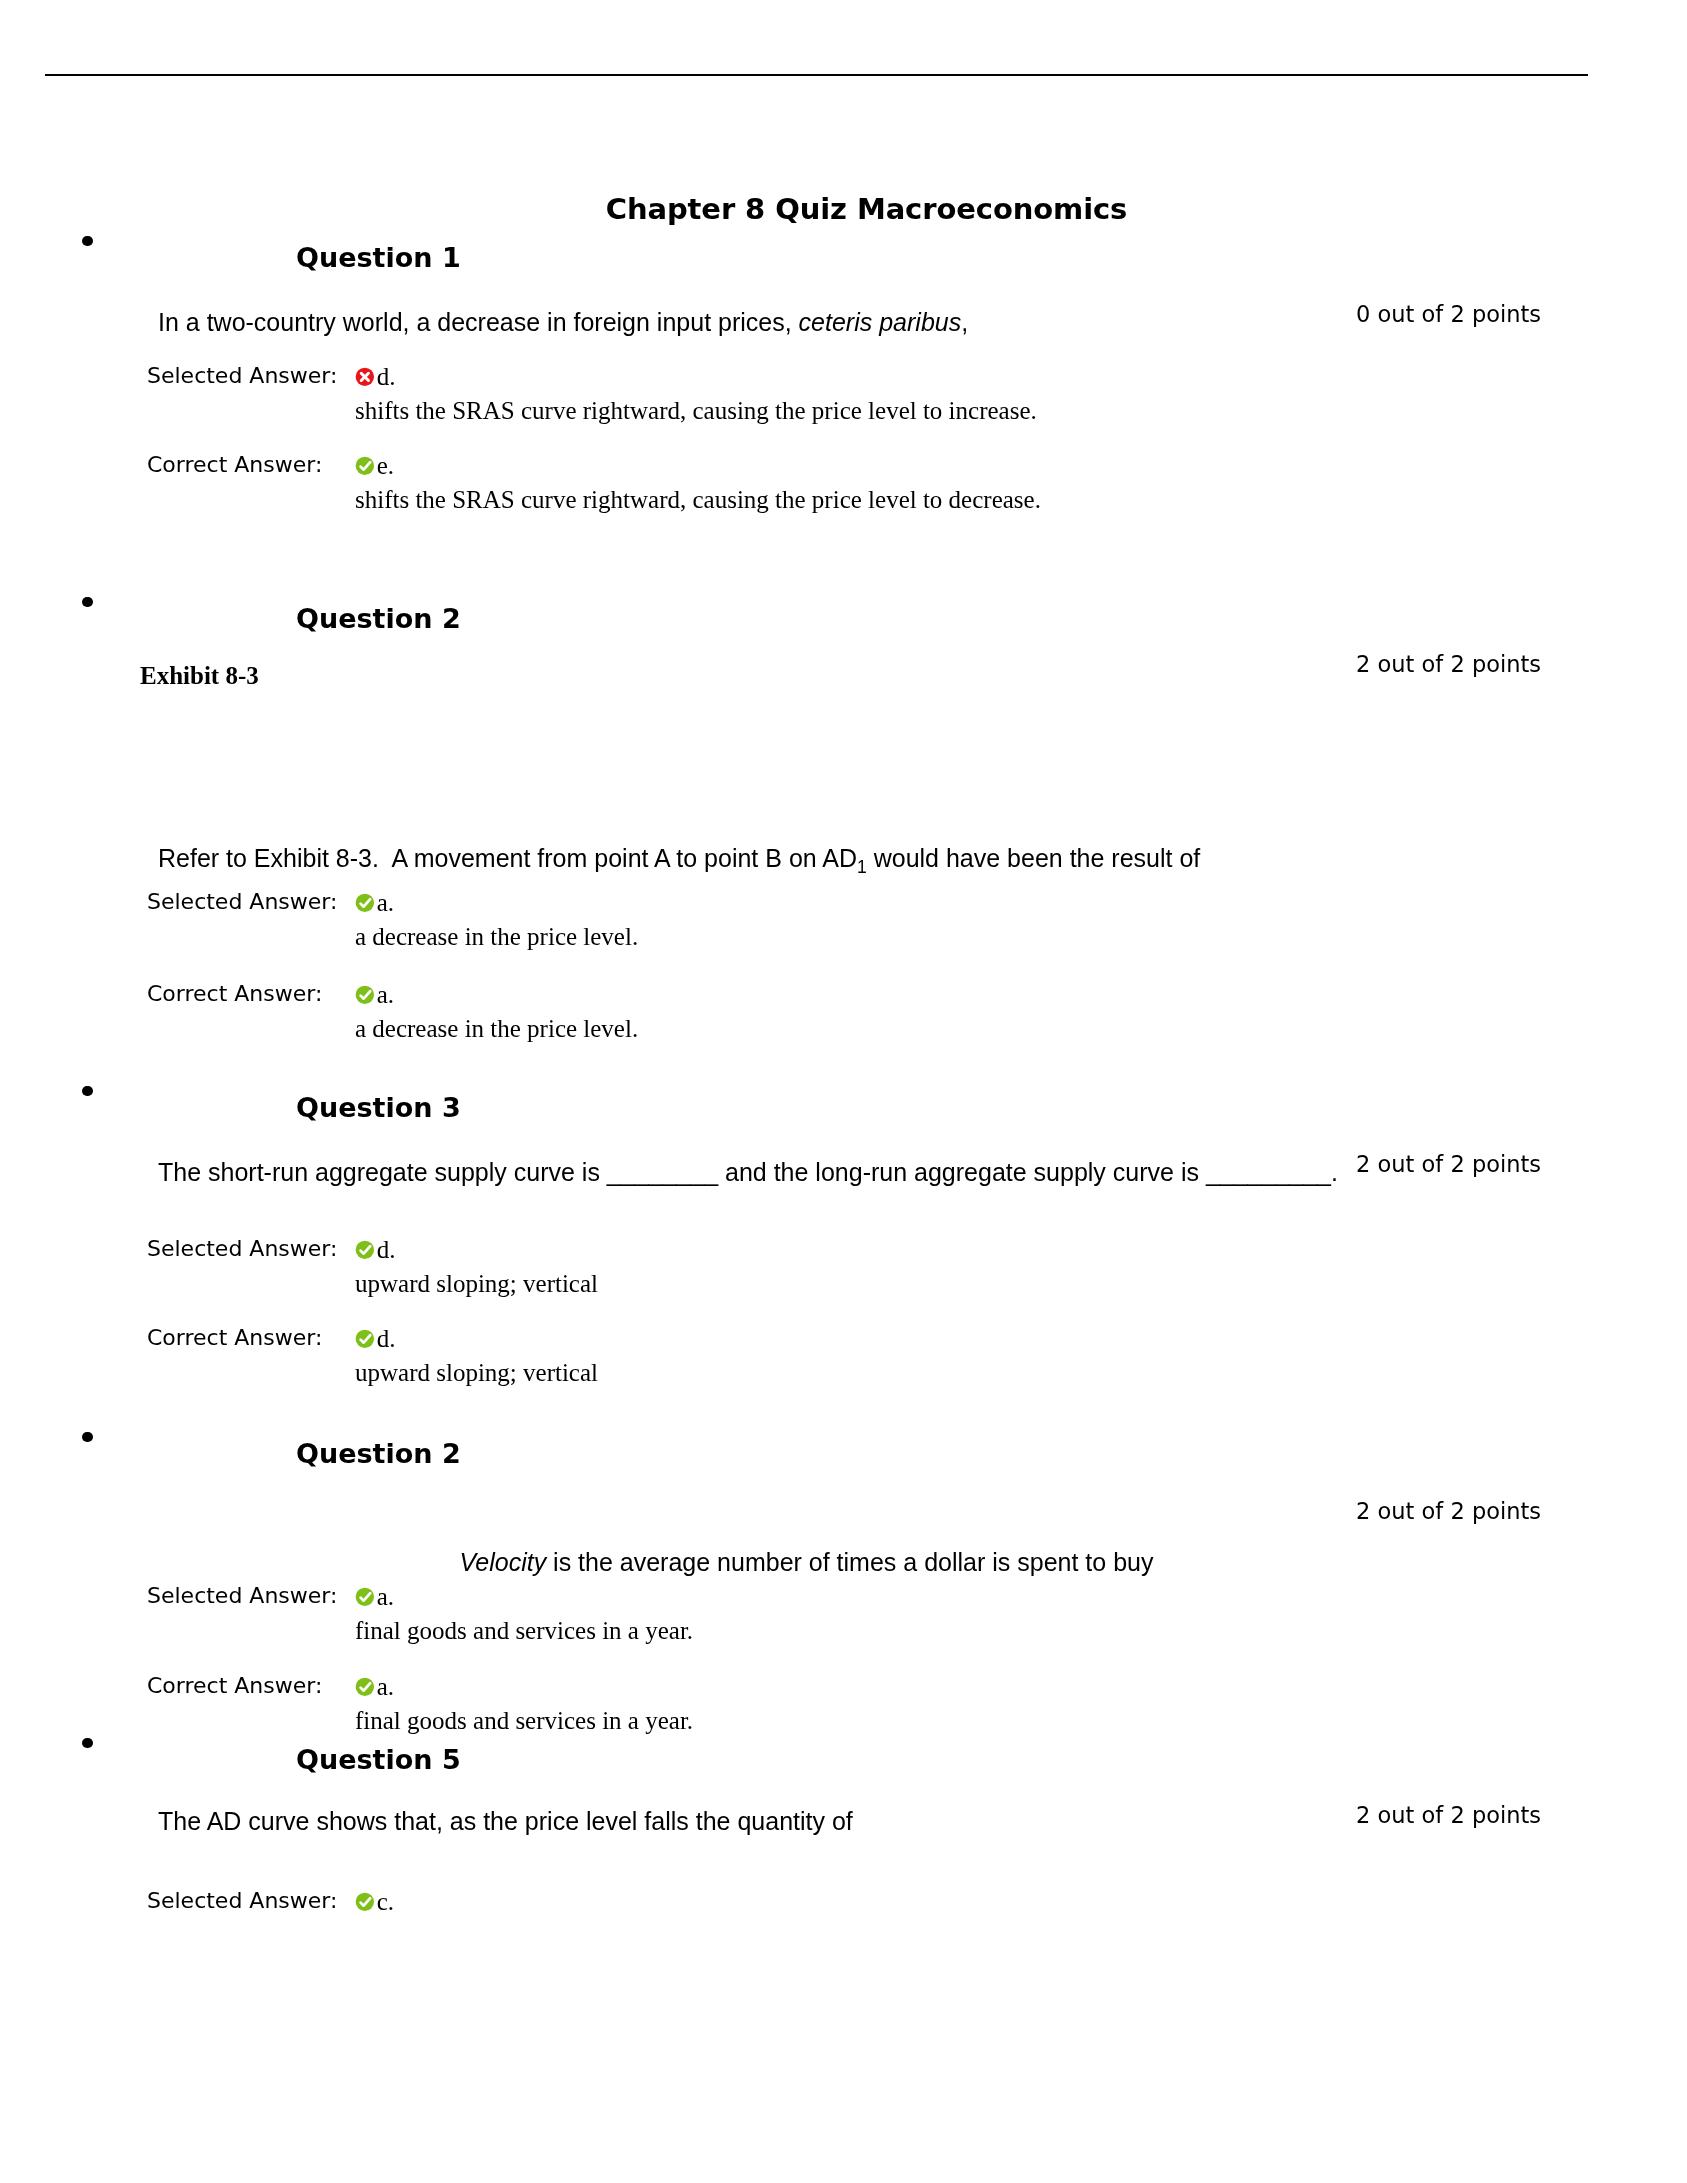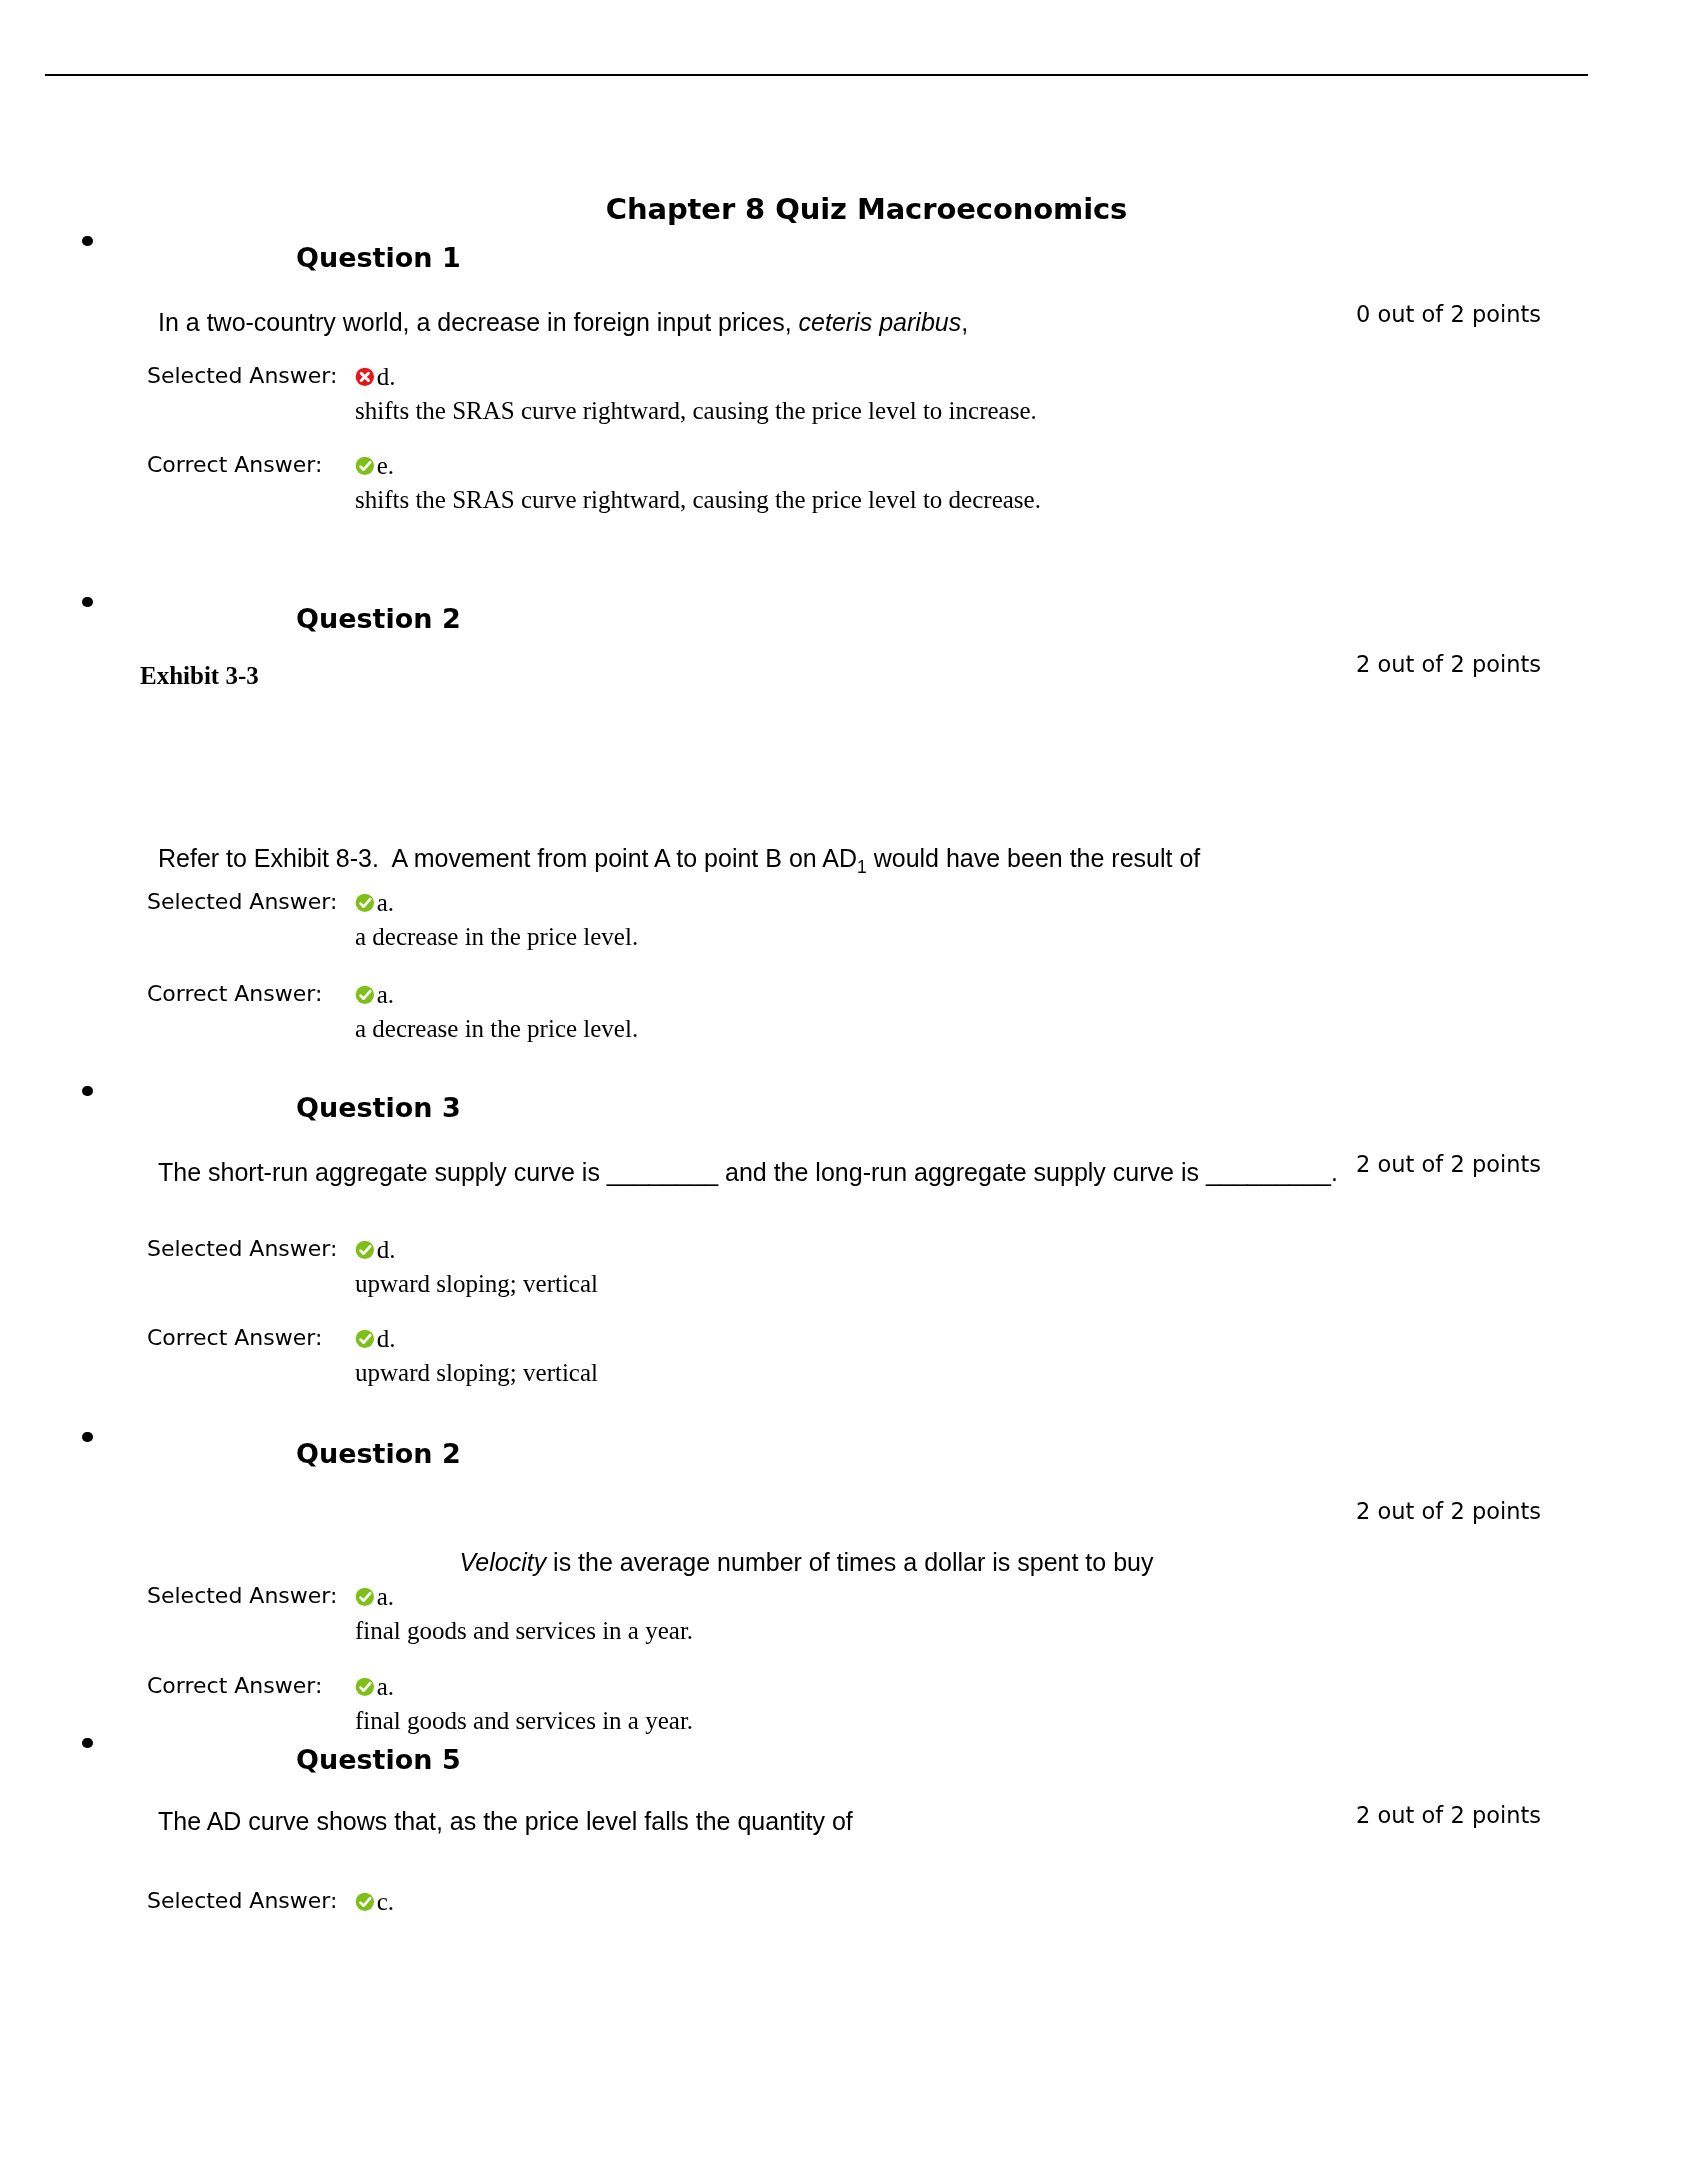--- a/index.html
+++ b/index.html
@@ -203,21 +203,21 @@
                 <path d="M8.5 16.2 L13.2 20.8 L23.2 9.4" fill="none" stroke="#ffffff" stroke-width="4.2" stroke-linecap="round" stroke-linejoin="round"></path>
               </svg></span><span class="answer-letter">e.</span></span>
           <span class="answer-text">shifts the SRAS curve rightward, causing the price level to decrease.</span>
         </div>
       </div>
       <div class="question" style="top: 586px;">
         <span class="q-bullet"></span>
         <div class="q-heading">Question 2</div>
       </div>
       <div class="q-points" style="top: 615px; position: absolute;">2 out of 2 points</div>
-      <div class="exhibit-label" style="top: 662px;">Exhibit 3-3</div>
+      <div class="exhibit-label" style="top: 662px;">Exhibit 8-3</div>
       <div class="exhibit-gap" style="top: 701px;"></div>
       <div class="q-stem" style="top: 840px;">Refer to Exhibit 8-3.&nbsp; A movement from point A to point B on AD<sub>1</sub> would have been the result of</div>
       <div class="answer-row" style="top: 887px;">
         <div class="answer-label">Selected Answer:</div>
         <div class="answer-body">
           <span class="answer-letter-line"><span class="status-icon"><svg viewBox="0 0 32 32" xmlns="http://www.w3.org/2000/svg">
                 <circle cx="15" cy="15" r="14" fill="#7FBF1A"></circle>
                 <path d="M8.5 16.2 L13.2 20.8 L23.2 9.4" fill="none" stroke="#ffffff" stroke-width="4.2" stroke-linecap="round" stroke-linejoin="round"></path>
               </svg></span><span class="answer-letter">a.</span></span>
           <span class="answer-text">a decrease in the price level.</span>

